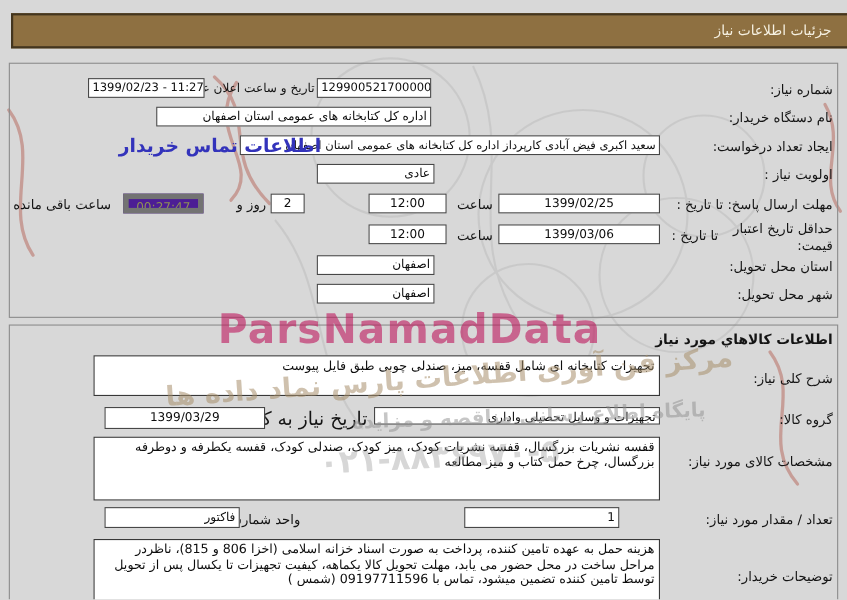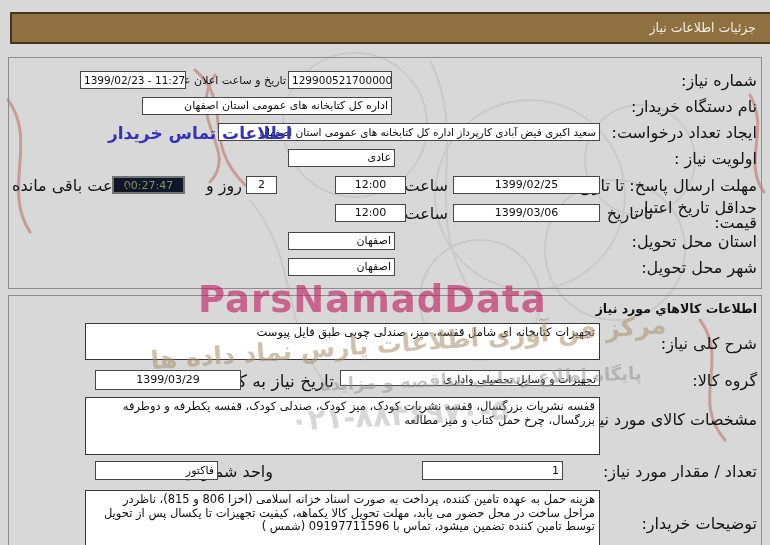--- a/index.html
+++ b/index.html
@@ -13,38 +13,38 @@
   .hdr-bar{
     position:absolute;left:10px;top:12px;width:744px;height:28px;
     background:#8e7041;border:2px solid #43351e;
     color:#f6f1e2;font-size:12.5px;line-height:28px;
     padding:0 14px 0 0;
   }
   
   .section{position:absolute;border:1px solid #8c8c8c;background:transparent;}
   
   .lbl{
-    position:absolute;font-size:16px;color:#141414;white-space:nowrap;
+    position:absolute;font-size:12px;color:#141414;white-space:nowrap;
     line-height:16px;
   }
   .lbl.bold{font-weight:bold;font-size:12.5px;}
   
   .vbox{
     position:absolute;background:#ffffff;border:1px solid #474747;
     height:18px;box-sizing:border-box;font-size:11px;line-height:16px;
     padding:0 3px;overflow:hidden;white-space:nowrap;color:#0d0d0d;
   }
   .vbox.center{text-align:center;}
   .ltr{direction:ltr;unicode-bidi:isolate;}
   .vbox.big{
     height:auto;white-space:normal;font-size:11.5px;line-height:13.5px;
     padding:2px 4px;border:1px solid #383838;
   }
   .countdown{
-    background:#0f172a;border:2px solid #737373;color:#8e8f55;
+    background:#4c1d95;border:5px solid #737373;color:#8e8f55;
   }
   .link{
     position:absolute;color:#3333bb;font-size:17px;white-space:nowrap;
     cursor:pointer;line-height:16px;font-weight:bold;
   }
   
   .wm{position:absolute;pointer-events:none;white-space:nowrap;}
   .wm-brand{
     left:198px;top:278px;font-size:37px;font-weight:bold;
     color:#be185d;opacity:.6;letter-spacing:1px;direction:ltr;

